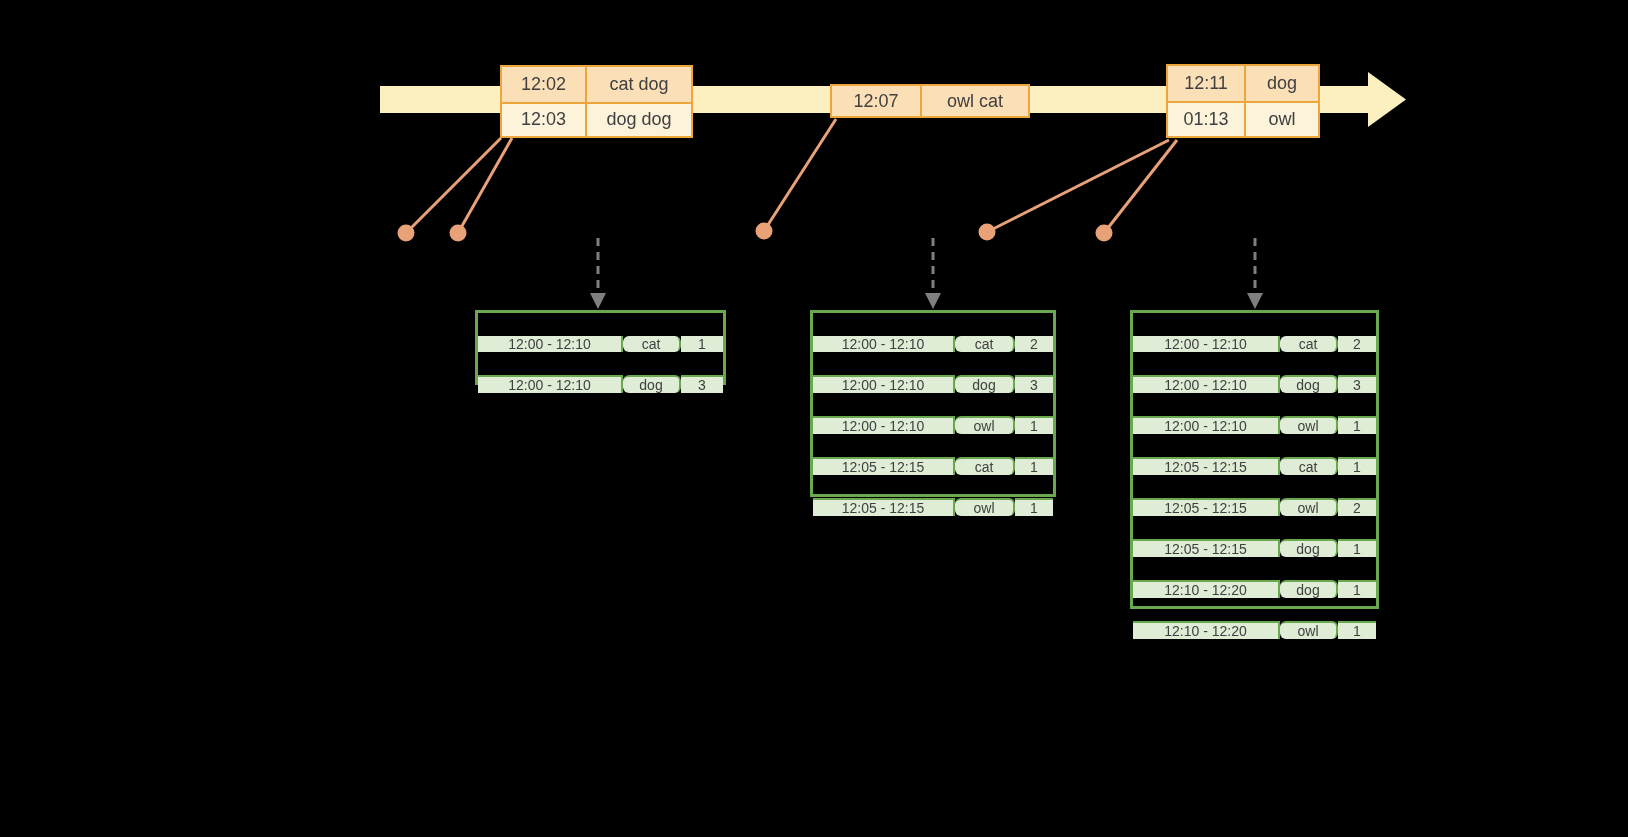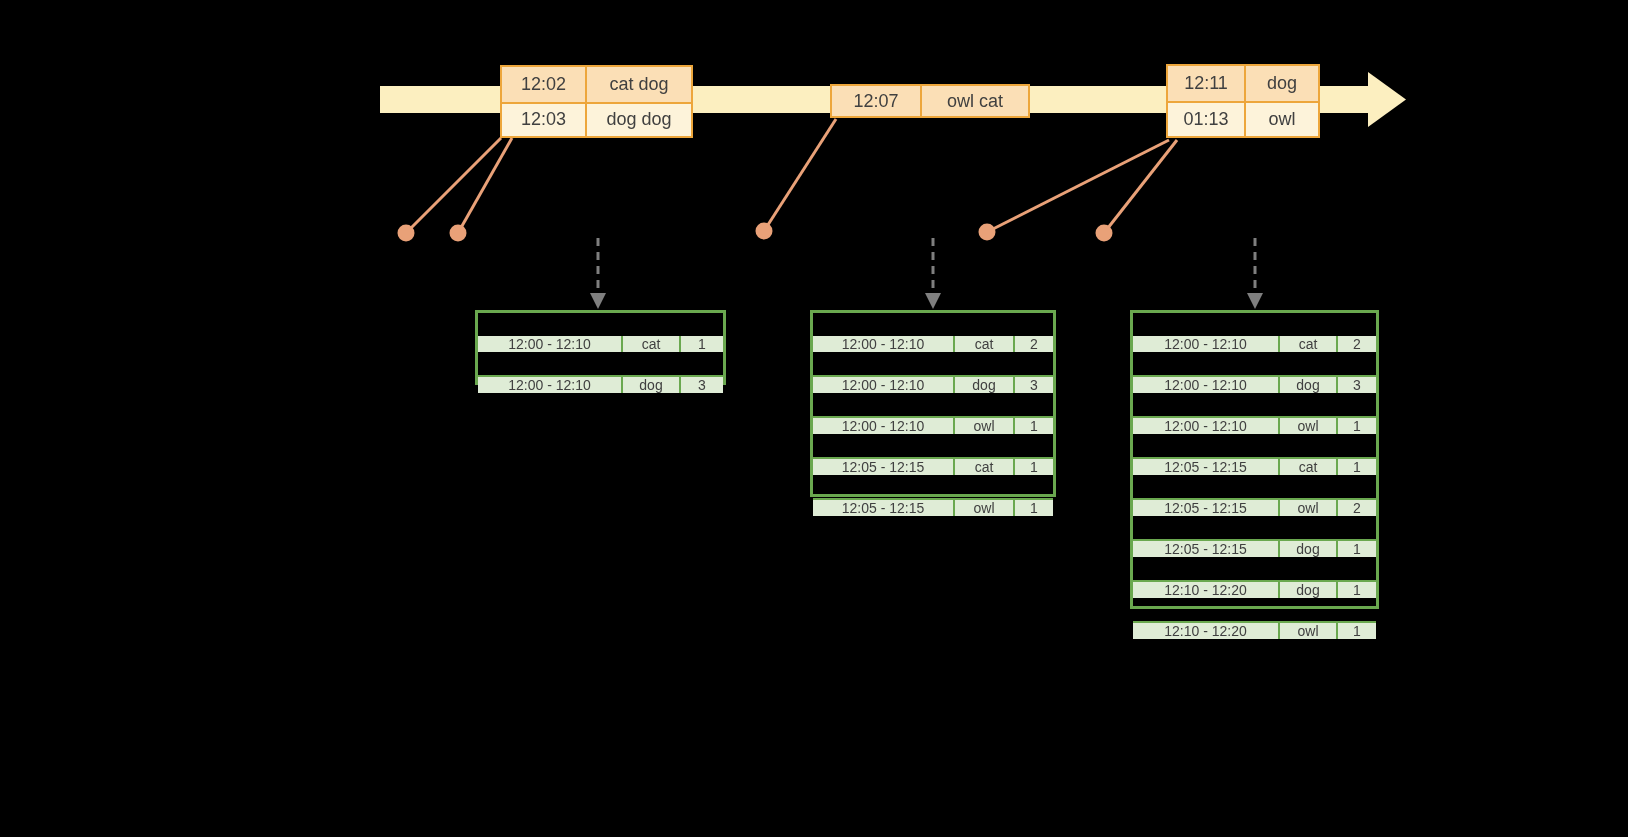--- a/index.html
+++ b/index.html
@@ -32,21 +32,21 @@
   .ecell{display:flex;align-items:center;justify-content:center;font-size:18px;color:var(--cell-text);}
   .ecell.time{width:var(--timecol);border-right:2px solid var(--event-border);}
   .ecell.words{flex:1;}
 
   
   .result-table{position:absolute;border:3px solid var(--result-border);display:flex;flex-direction:column;}
   .rrow{display:flex;flex:1;}
   .rrow + .rrow > div{border-top:2px solid var(--result-border);}
   .rcell{display:flex;align-items:center;justify-content:center;font-size:14px;color:var(--cell-text);background:var(--result-fill);margin-top:23px;}
   .rcell.range{width:var(--rangecol);border-right:2px solid var(--result-border);}
-  .rcell.word{width:var(--wordcol);border-right:2px solid var(--result-border);}
+  .rcell.word{width:var(--wordcol);border-right:2px solid var(--result-border);border-radius:6px;}
   .rcell.count{flex:1;}
 </style>
 </head>
 <body>
 
 <div class="canvas">
 
   <svg class="overlay" width="1628" height="837">
 
     <rect x="380" y="86" width="988" height="27" style="fill:var(--timeline-fill)"></rect>

